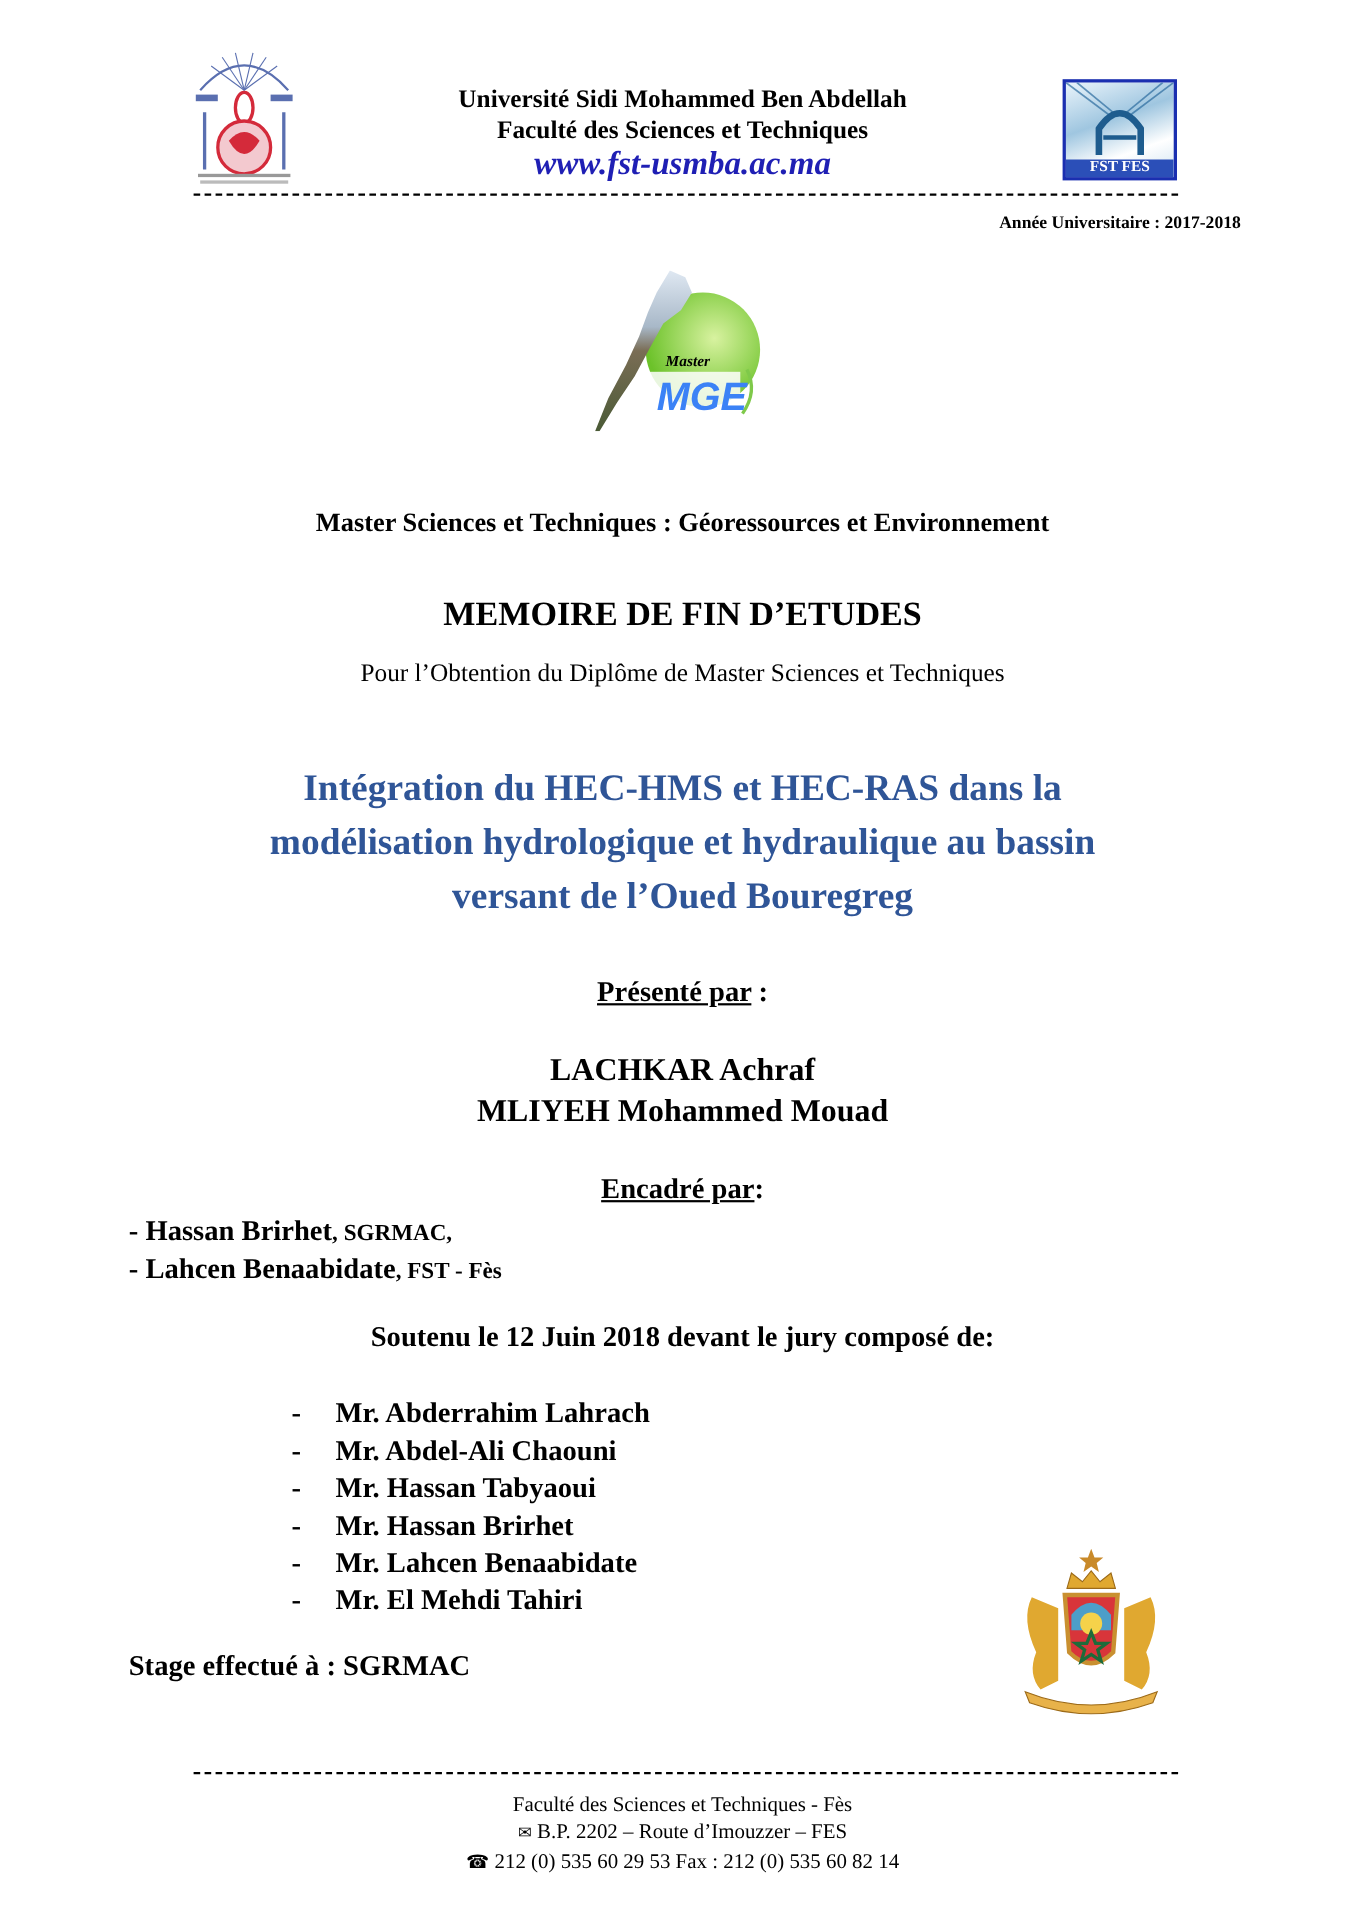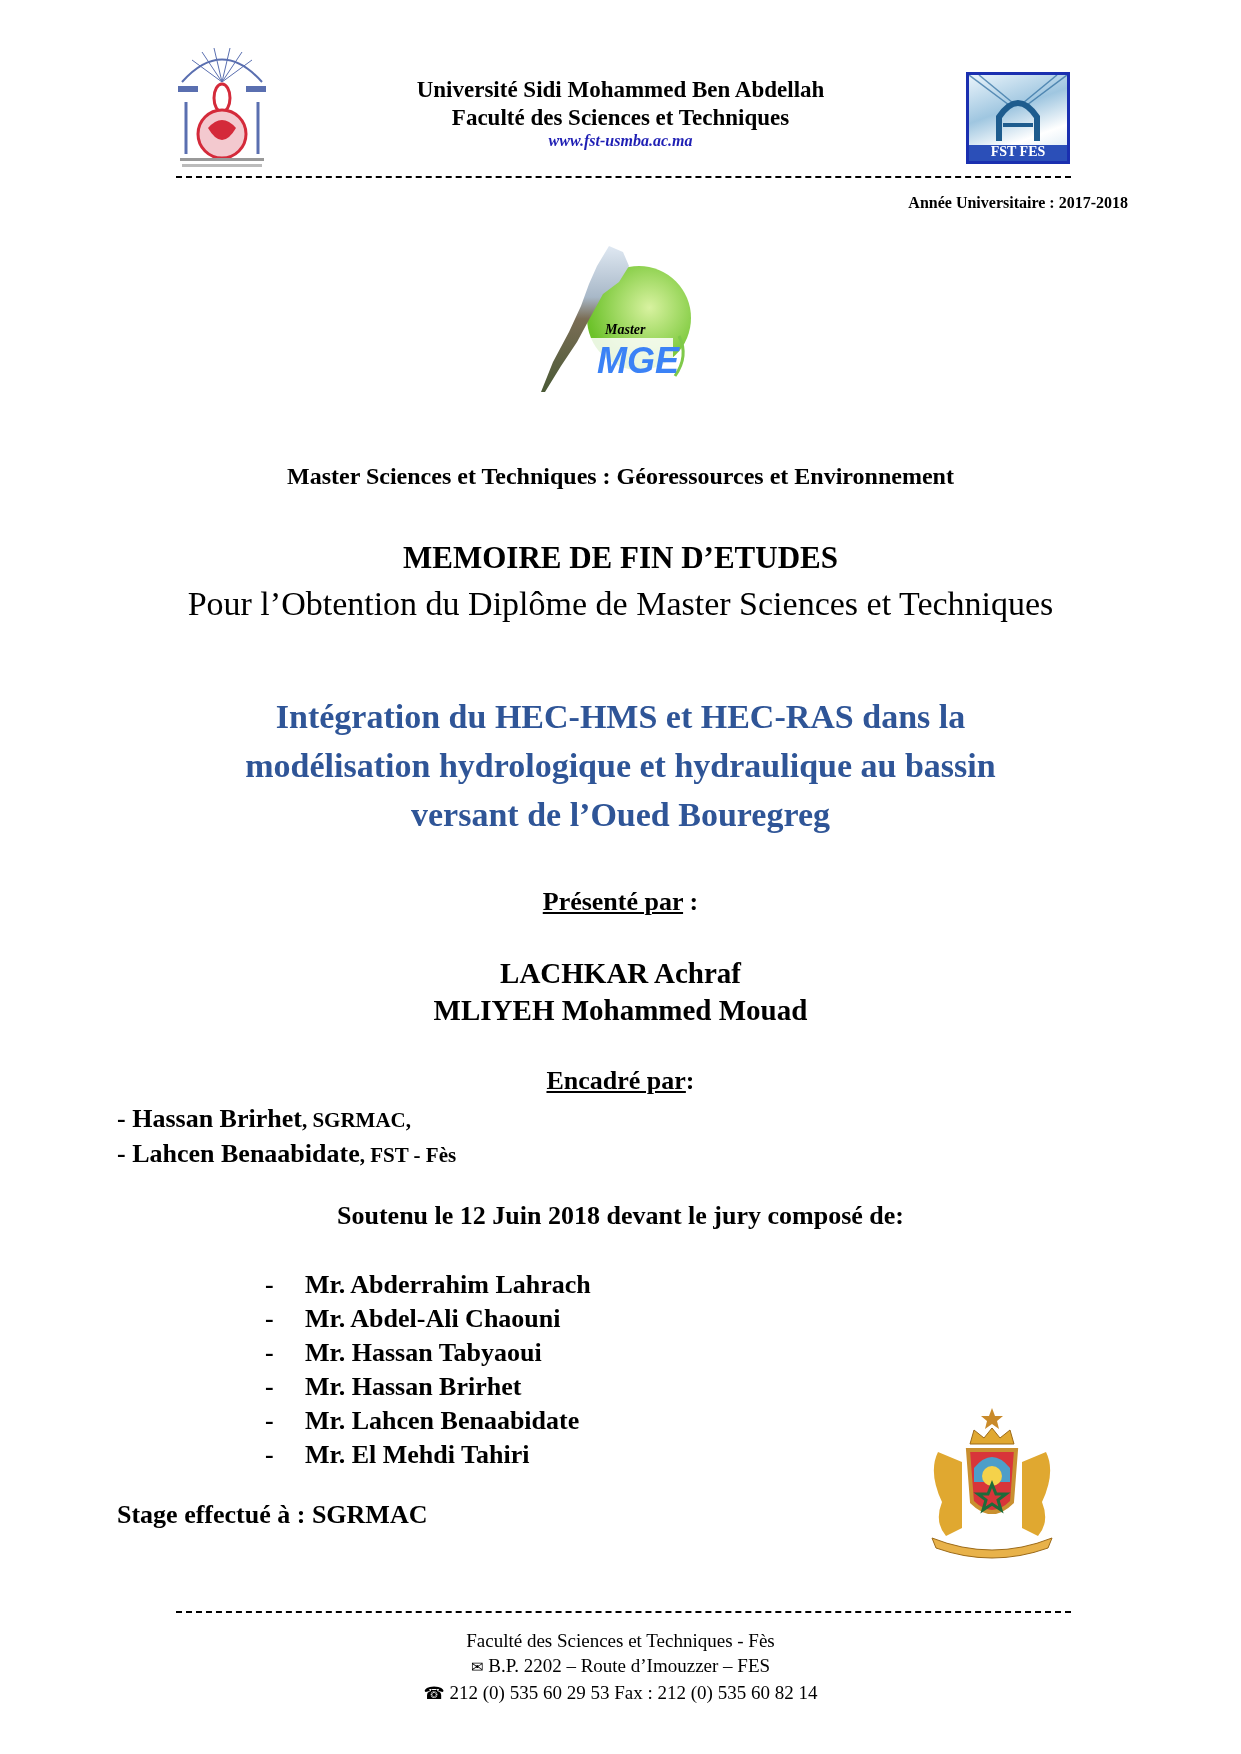--- a/index.html
+++ b/index.html
@@ -1,26 +1,26 @@
 <!DOCTYPE html>
 <html><head>
 <meta charset="utf-8">
 <style>
   html, body { margin:0; padding:0; background:#ffffff; }
   body { width:1241px; height:1754px; position:relative; overflow:hidden;
          font-family:"Liberation Serif", "DejaVu Serif", serif; color:#000; }
   .abs { position:absolute; }
   .center { left:0; width:1241px; text-align:center; }
   .hdr-line { font-size:23px; font-weight:bold; line-height:28px; }
-  .url { color:#1f1fb4; font-style:italic; font-weight:bold; font-size:16px; }
+  .url { color:#1f1fb4; font-style:italic; font-weight:bold; font-size:30px; }
   .dash { position:absolute; left:176px; width:895px; height:0; border-top:2px dashed #000; }
   .year { right:113px; font-size:16px; font-weight:bold; }
   .prog { font-size:24px; font-weight:bold; }
   .memoire { font-size:31px; font-weight:bold; }
-  .obtention { font-size:34px; }
+  .obtention { font-size:23px;margin-top:14px; }
   .title { color:#2f5597; font-size:34px; font-weight:bold; line-height:49px; }
   .u { text-decoration:underline; }
   .sect { font-size:26px; font-weight:bold; }
   .names { font-size:29px; font-weight:bold; line-height:37px; }
   .sup { left:117px; font-size:26px; font-weight:bold; line-height:33px; }
   .sup .small { font-size:21px; }
   .jury { left:265px; font-size:26px; font-weight:bold; line-height:34px; }
   .jury .dash-mark { display:inline-block; width:40px; }
   .stage { left:117px; font-size:26px; font-weight:bold; }
   .footer { font-size:19px; line-height:25px; }

